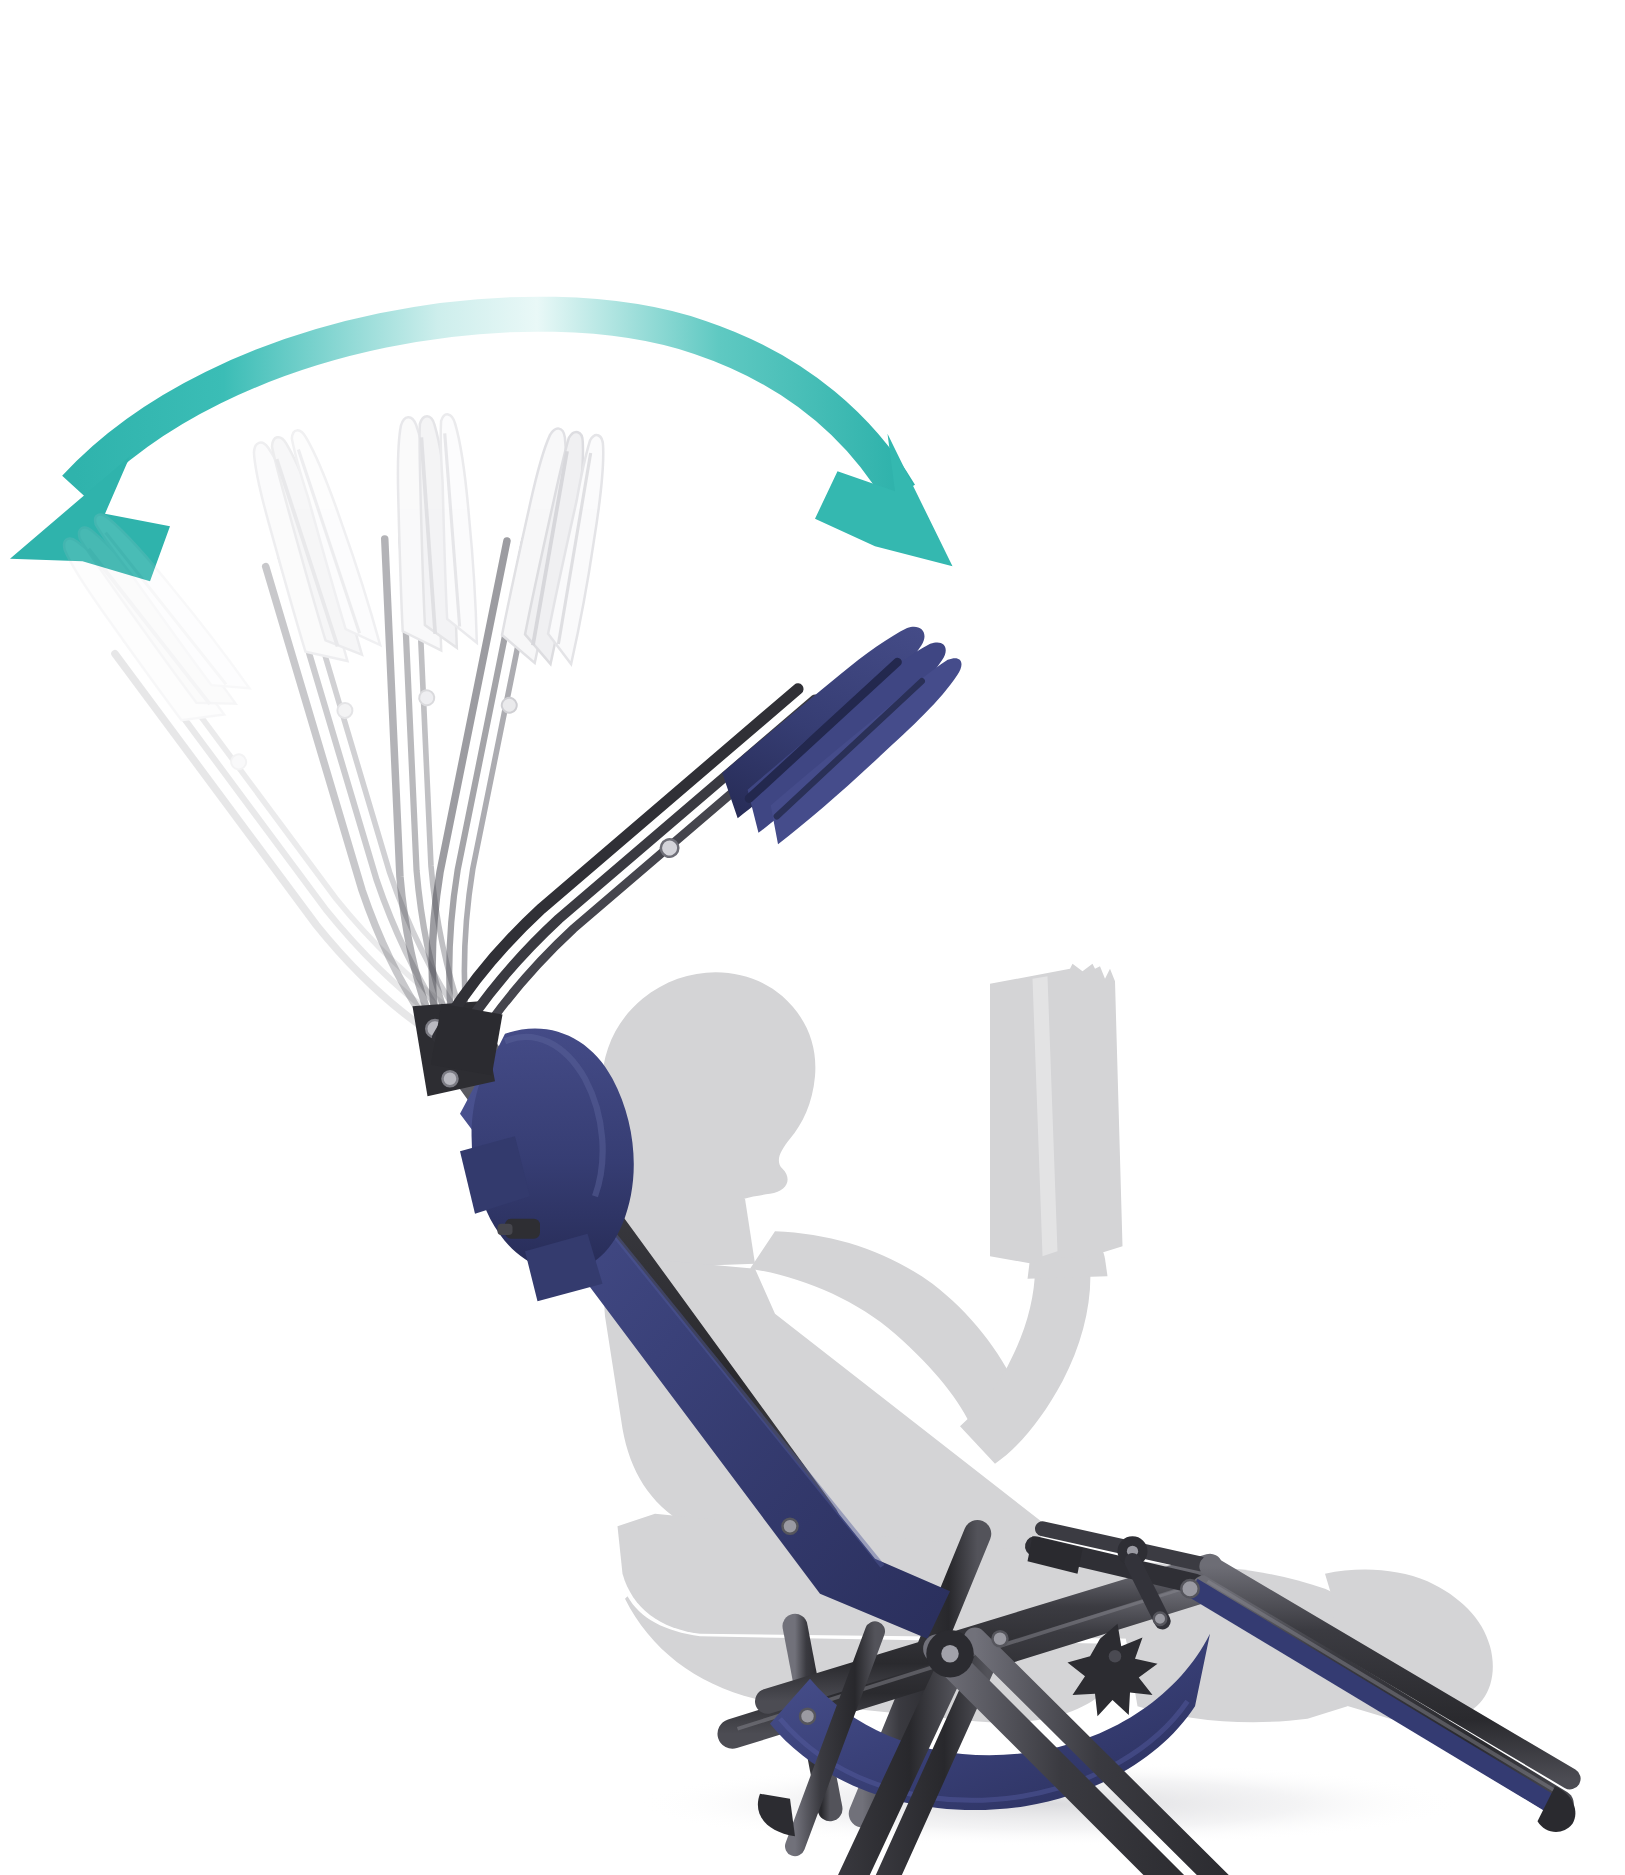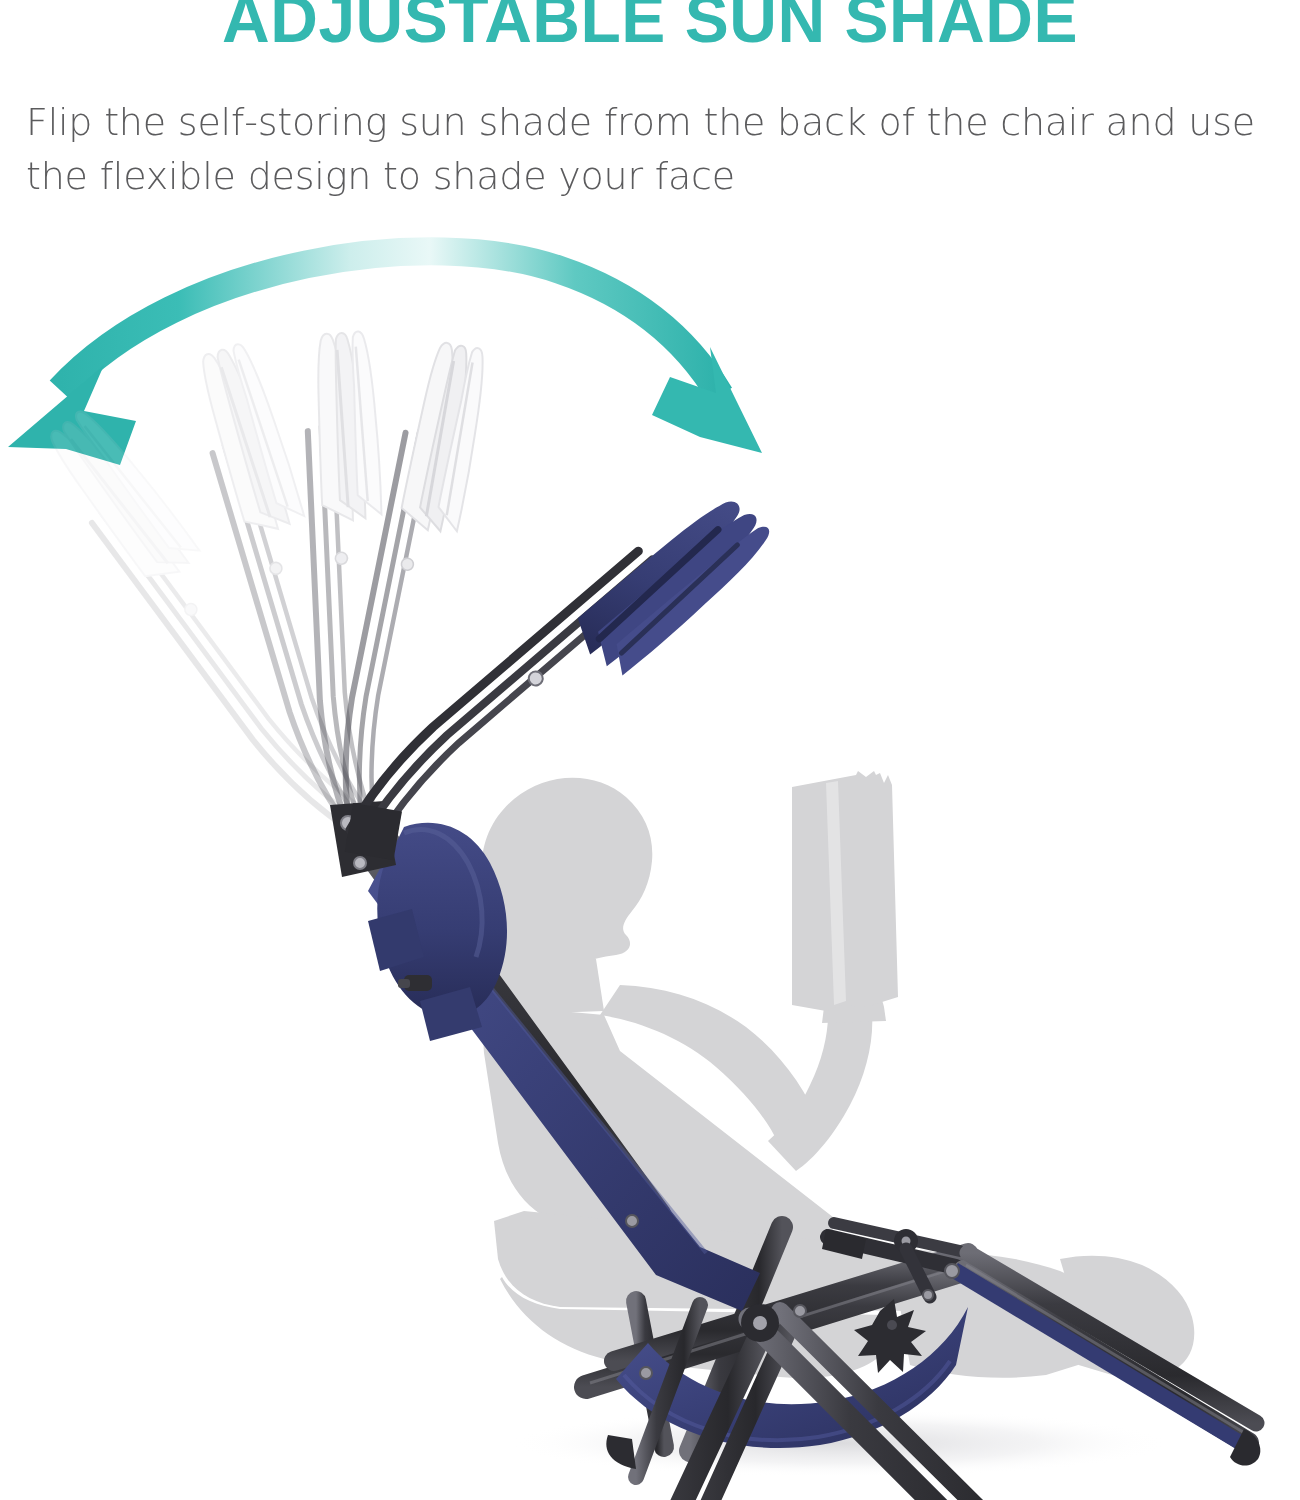--- a/index.html
+++ b/index.html
@@ -31,24 +31,20 @@
 
   
   .stage { position:absolute; left:0; top:215px; width:1300px; height:1285px; }
   .stage svg { display:block; width:1300px; height:1285px; }
 </style>
 </head>
 <body>
 
 <div id="page">
 
-  <div class="header">
-    <div class="headline">ADJUSTABLE SUN SHADE</div>
-    <div class="subline">Flip the self-storing sun shade from the back of the chair and use the flexible design to shade your face</div>
-  </div>
 
   <div class="stage">
     <svg viewBox="0 0 1300 1285" xmlns="http://www.w3.org/2000/svg">
       <defs>
 
         <linearGradient id="arcGrad" x1="0" y1="0" x2="1" y2="0">
           <stop offset="0.00" stop-color="#2fb3ac"></stop>
           <stop offset="0.18" stop-color="#3bbdb6"></stop>
           <stop offset="0.44" stop-color="#cdeeec"></stop>
           <stop offset="0.56" stop-color="#e9f8f7"></stop>

